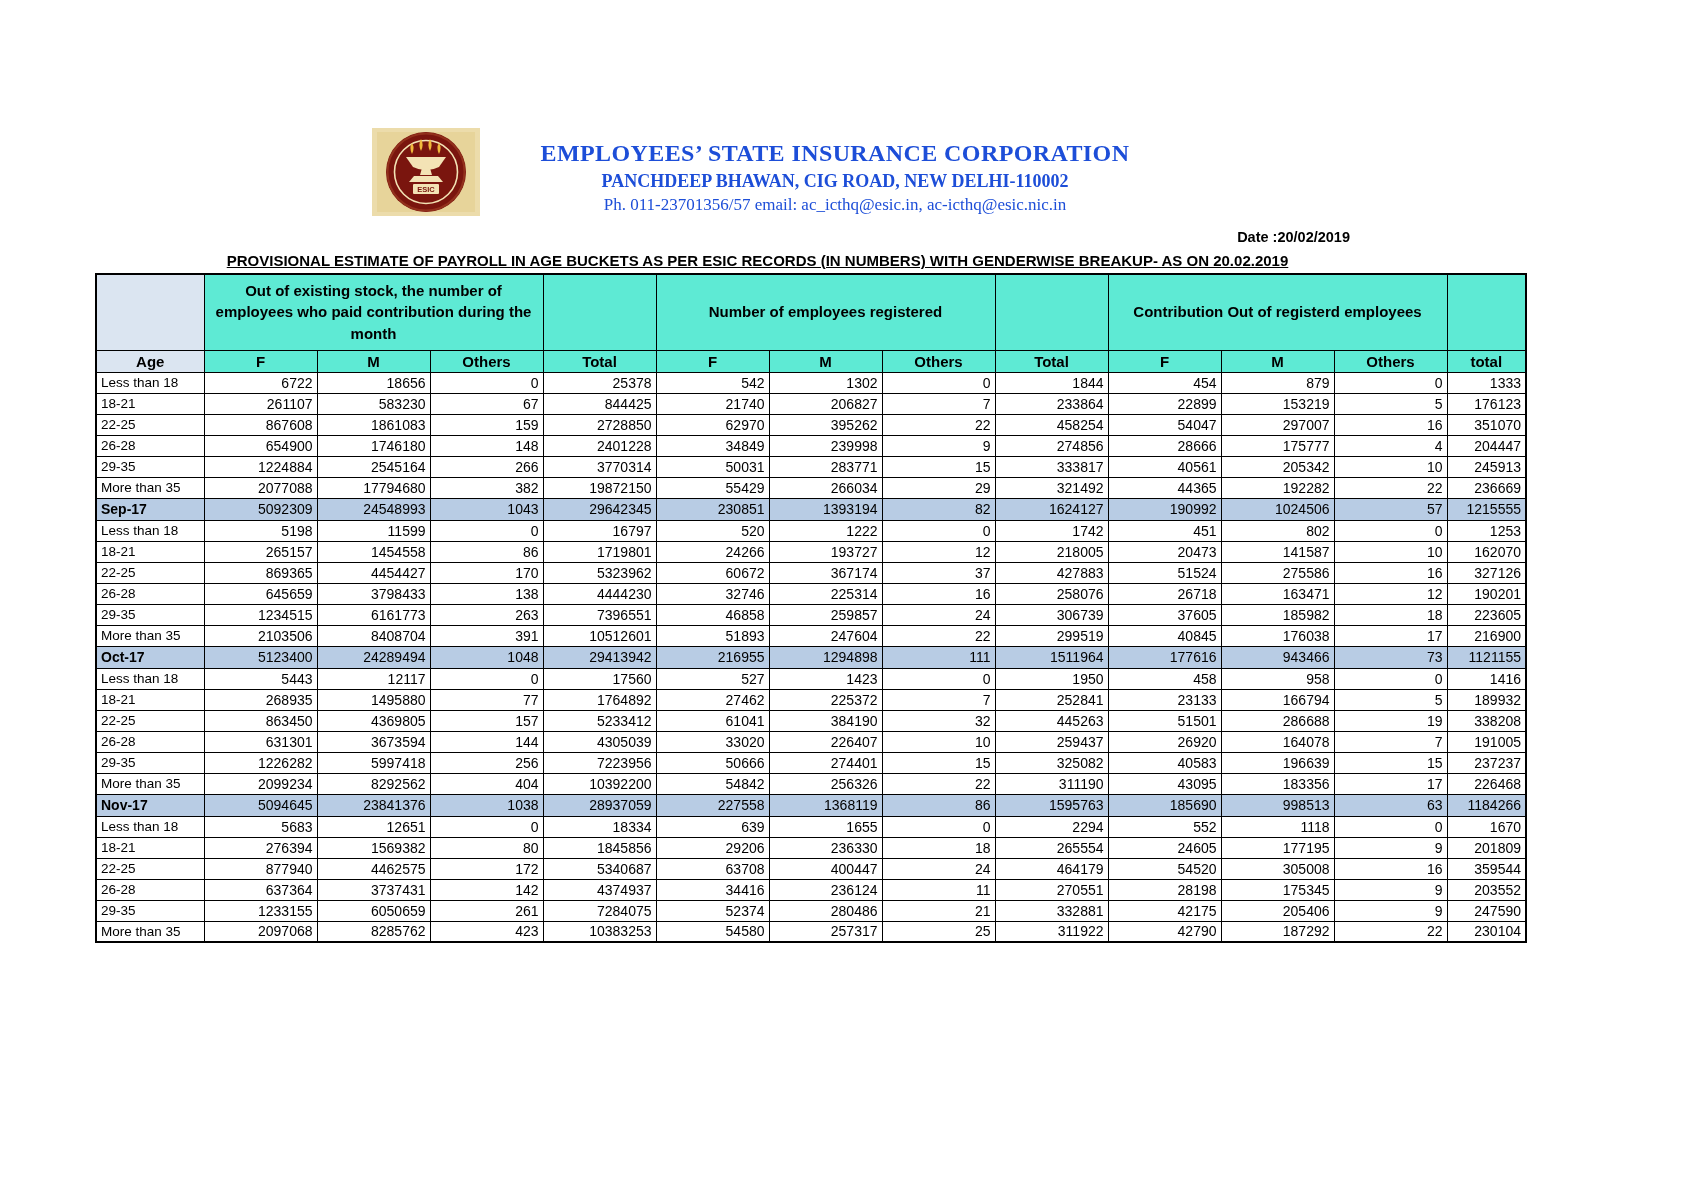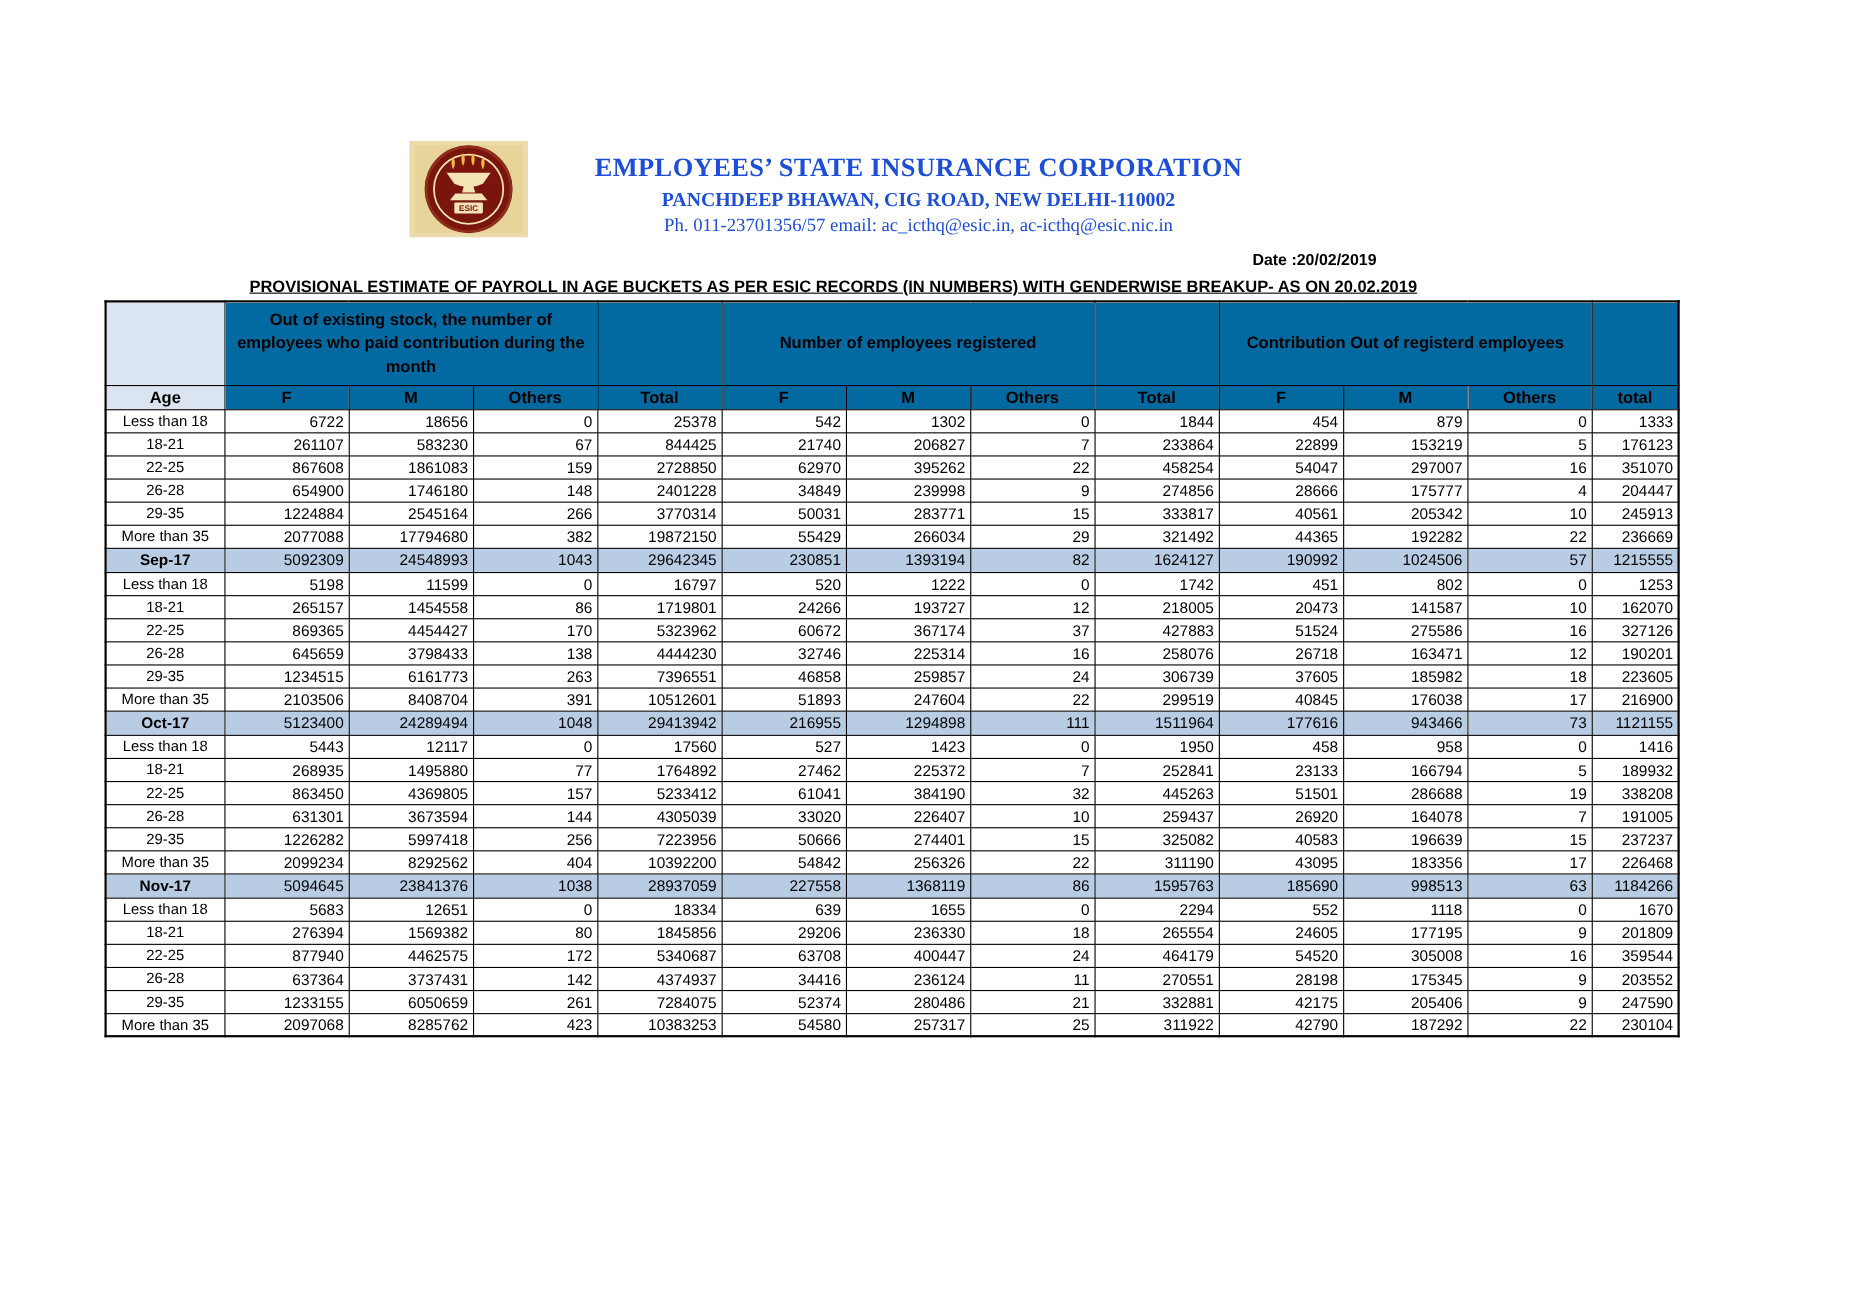--- a/index.html
+++ b/index.html
@@ -13,45 +13,45 @@
   .logo-wrap{position:absolute;left:372px;top:128px;width:108px;height:88px;}
   .org-block{
     position:absolute;left:470px;top:140px;width:730px;text-align:center;
     font-family:"Liberation Serif",serif;color:#1d4ed8;
   }
   .org-name{font-size:24px;font-weight:bold;letter-spacing:.4px;}
   .org-address{font-size:18px;font-weight:bold;margin-top:4px;}
   .org-contact{font-size:17px;font-weight:normal;margin-top:3px;}
 
   .date-line{
-    position:absolute;top:229px;left:1040px;width:310px;text-align:center;
+    position:absolute;top:229px;left:1040px;width:310px;text-align:right;
     font-weight:bold;font-size:14.5px;
   }
   .doc-title{
     position:absolute;top:252px;left:150px;width:1215px;text-align:center;
     font-weight:bold;font-size:15px;text-decoration:underline;
   }
 
   
   table.payroll{
     position:absolute;top:273px;left:95px;border-collapse:collapse;
     table-layout:fixed;border:2.5px solid #000;
   }
   .payroll th,.payroll td{
     border:1.5px solid #000;box-sizing:border-box;overflow:hidden;
     white-space:nowrap;padding:0 4px;font-size:14px;height:21px;
   }
-  .payroll thead th{background:#0369a1;font-weight:bold;text-align:center;}
+  .payroll thead th{background:#5eead4;font-weight:bold;text-align:center;}
   .payroll tr.group-row th{
     height:76px;font-size:15px;white-space:normal;line-height:1.45;
     vertical-align:middle;padding:0 10px;
   }
   .payroll tr.col-row th{height:22px;font-size:15px;}
   .payroll th.age-blue{background:#dbe5f1;margin-top:32px;}
-  .payroll td.age{text-align:center;font-size:13.5px;}
+  .payroll td.age{font-size:13.5px;}
   .payroll td.num{text-align:right;}
   .payroll tr.summary td{background:#b8cce4;height:22px;}
   .payroll tr.summary td.age{font-weight:bold;font-size:14px;}
 </style>
 </head>
 <body>
 
 <div class="page">
 
   <div class="logo-wrap">

